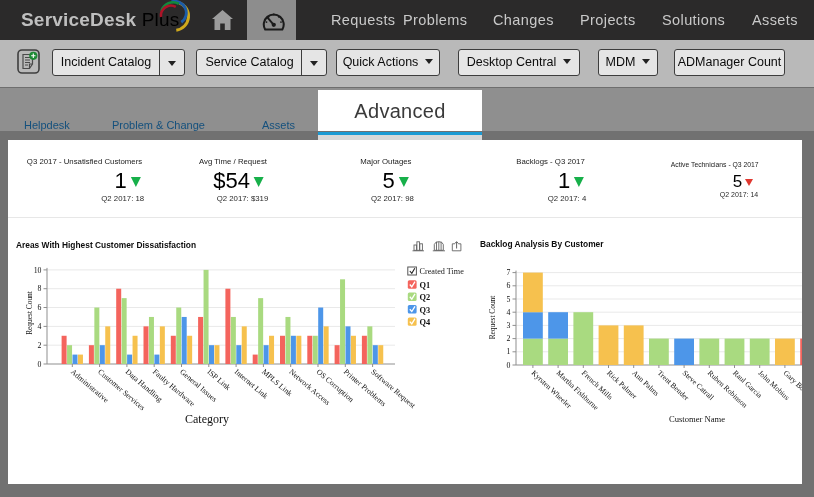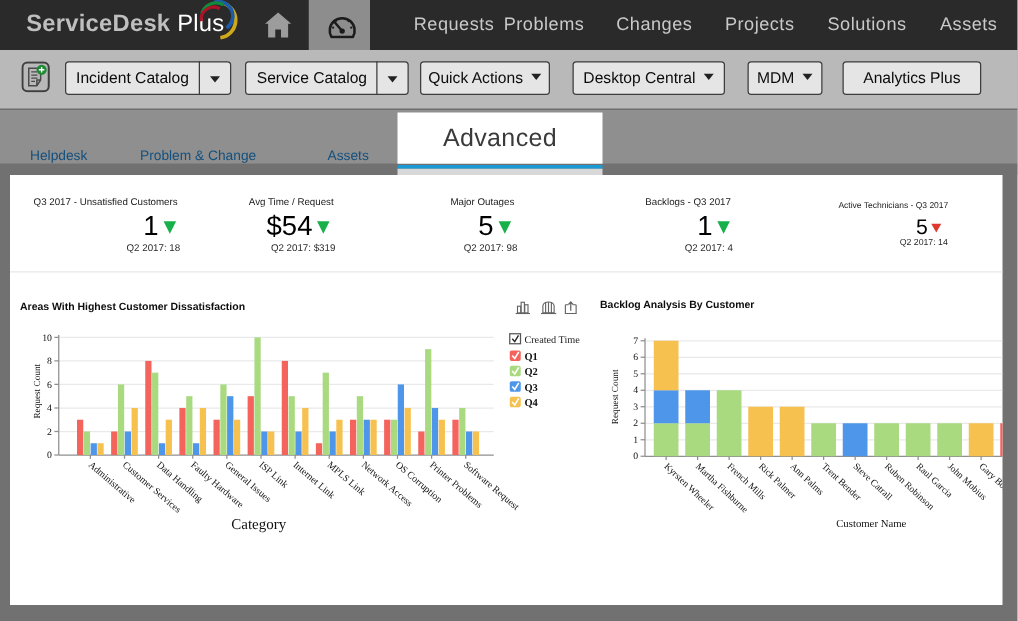--- a/index.html
+++ b/index.html
@@ -3,21 +3,21 @@
 <meta charset="utf-8">
 <style>
 * { margin:0; padding:0; box-sizing:border-box; }
 html,body { width:814px; height:497px; overflow:hidden; font-family:"Liberation Sans",sans-serif; }
 body { position:relative; background:#717171; }
 .abs { position:absolute; }
 
 
 #topbar { left:0; top:0; width:814px; height:40px; background:#2b2a2a; }
 #logo { left:21px; top:0; height:40px; line-height:40px; font-size:19px; font-weight:bold; color:#bfbfbf; letter-spacing:0.2px;}
-#logo .plus { font-weight:normal; color:#ffffff;margin-top:28px; }
+#logo .plus { font-weight:normal; color:#000000;margin-top:28px; }
 #gaugetab { left:247px; top:0; width:49px; height:40px; background:#8d8d8d; }
 .navitem { top:0; height:40px; line-height:40px; color:#c9c9c9; font-size:14.5px; letter-spacing:0.4px; }
 
 
 #toolbar { left:0; top:40px; width:814px; height:47px; background:#b9b9b9; }
 .tbtn { position:absolute; top:49px; height:27px; border:1px solid #3d3d3d; background:#e5e5e5; border-radius:3px; font-size:12.5px; color:#0b0b0b; text-align:center; line-height:25px; white-space:nowrap; }
 .vdiv { position:absolute; top:-1px; bottom:-1px; width:1px; background:#3d3d3d; }
 .caret { display:inline-block; width:0; height:0; border-left:4px solid transparent; border-right:4px solid transparent; border-top:5px solid #222; vertical-align:middle; margin-left:7px; margin-top:-2px;}
 
 
@@ -79,21 +79,21 @@
   <line x1="8" y1="13.5" x2="13" y2="13.5" stroke="#4a4a4a" stroke-width="1"></line>
   <line x1="8" y1="16" x2="11" y2="16" stroke="#4a4a4a" stroke-width="1"></line>
   <circle cx="16.3" cy="6.8" r="4.1" fill="#1d8a34"></circle>
   <path d="M16.3 4.6 V9 M14.1 6.8 H18.5" stroke="#fff" stroke-width="1.1"></path>
 </svg>
 <div class="tbtn" style="left:52px;width:133px;padding-right:25px;">Incident Catalog<span class="vdiv" style="right:24px"></span><span class="caret" style="position:absolute;right:8px;top:11px;margin:0"></span></div>
 <div class="tbtn" style="left:196px;width:131px;padding-right:24px;">Service Catalog<span class="vdiv" style="right:24px"></span><span class="caret" style="position:absolute;right:8px;top:11px;margin:0"></span></div>
 <div class="tbtn" style="left:336px;width:104px;">Quick Actions<span class="caret"></span></div>
 <div class="tbtn" style="left:458px;width:122px;">Desktop Central<span class="caret"></span></div>
 <div class="tbtn" style="left:598px;width:60px;">MDM<span class="caret"></span></div>
-<div class="tbtn" style="left:674px;width:111px;">Analytics Plus</div>
+<div class="tbtn" style="left:674px;width:111px;">ADManager Count</div>
 
 <div id="tabbar" class="abs"></div>
 <div class="tab abs" style="left:24px">Helpdesk</div>
 <div class="tab abs" style="left:112px">Problem &amp; Change</div>
 <div class="tab abs" style="left:262px">Assets</div>
 <div id="activetab" class="abs">Advanced Analytics</div>
 <div id="band" class="abs"></div>
 <div id="underline" class="abs"></div>
 <div id="bandlight" class="abs"></div>
 

